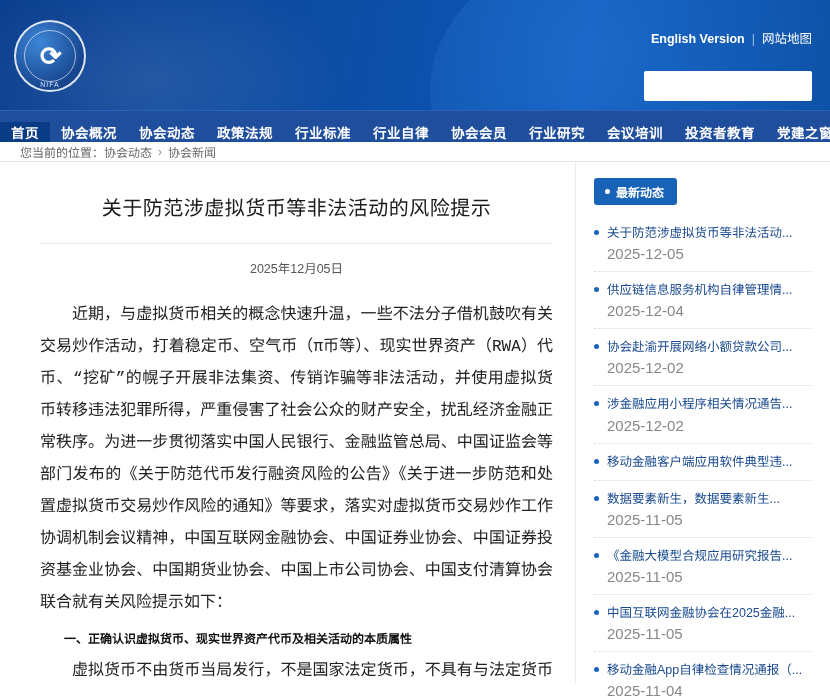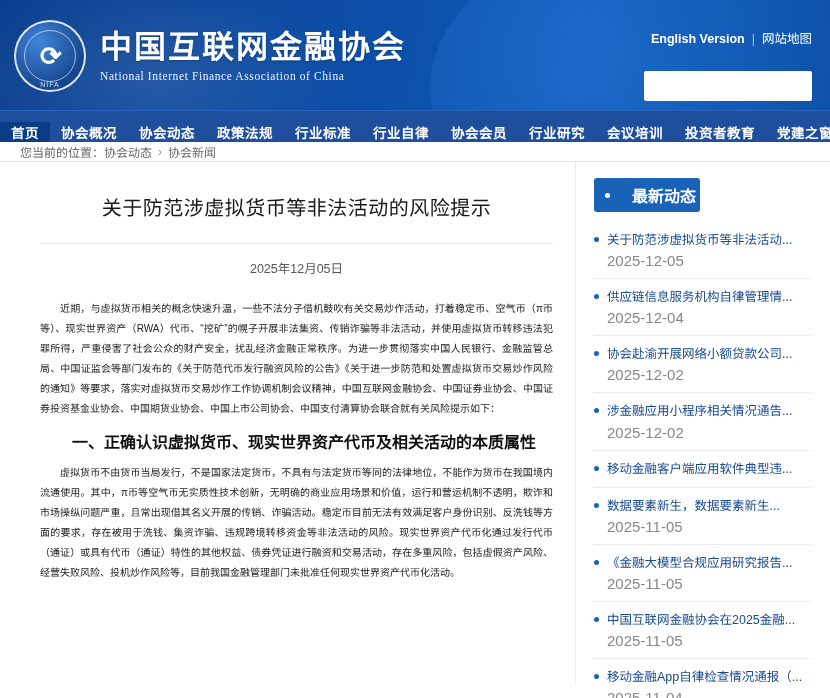--- a/index.html
+++ b/index.html
@@ -108,35 +108,35 @@
     overflow:hidden;
   }
   .art-title{
     text-align:center; font-size:20px; font-weight:normal; color:#1a1a1a;
     font-family:"Liberation Serif","DejaVu Serif",serif;
     margin:18px 0 22px; letter-spacing:.5px;
   }
   .art-divider{ height:1px; background:#e9e9e9; margin:0 0 14px; }
   .art-date{ text-align:center; font-size:12.5px; color:#555; margin-bottom:22px; }
   .art-p{
-    font-size:10px; line-height:2.0; color:#222; text-align:justify;
+    font-size:16px; line-height:2.0; color:#222; text-align:justify;
     text-indent:2em; margin:0 0 6px;
-    font-family:Liberation Sans, sans-serif;
+    font-family:Liberation Mono, monospace;
   }
   .art-h{
-    font-size:16px; line-height:2.0; color:#111; font-weight:bold;
+    font-size:12px; line-height:2.0; color:#111; font-weight:bold;
     text-indent:2em; margin:8px 0 4px;
   }
 
   
   .sidebar{ width:218px; padding-top:16px; }
   .side-head{
-    display:inline-flex; align-items:center; gap:22px;
-    background:#1862b8; color:#fff; font-size:16px; font-weight:bold;
-    padding:5px 4px 5px 11px; border-radius:3px;
+    display:inline-flex; align-items:center; gap:6px;
+    background:#1862b8; color:#fff; font-size:12px; font-weight:bold;
+    padding:5px 13px 5px 11px; border-radius:3px;
   }
   .side-head .dot{
     width:5px;height:5px;border-radius:50%;background:#ffffff;display:inline-block;
   }
   .side-list{ list-style:none; margin:10px 0 0; padding:0; }
   .side-item{
     position:relative; padding:9px 0 9px 13px;
     border-bottom:1px dotted #dcdcdc;
   }
   .side-item::before{
@@ -156,24 +156,20 @@
 
 <div class="page">
 
   <div class="header">
     <div class="brand">
       <div class="logo-wrap">
         <div class="logo-circle">
           <div class="logo-inner">⟳</div>
           <div class="logo-tag">NIFA</div>
         </div>
-      </div>
-      <div class="brand-text">
-        <div class="brand-cn">中国互联网金融协会</div>
-        <div class="brand-en">National Internet Finance Association of China</div>
       </div>
     </div>
 
     <div class="header-right">
       <div class="hr-links">
         <a href="#">English Version</a><span class="sep">|</span><a href="#" class="plain">网站地图</a>
       </div>
       <div class="search-box">
         <input class="search-input" type="text" placeholder="" style="">
 

